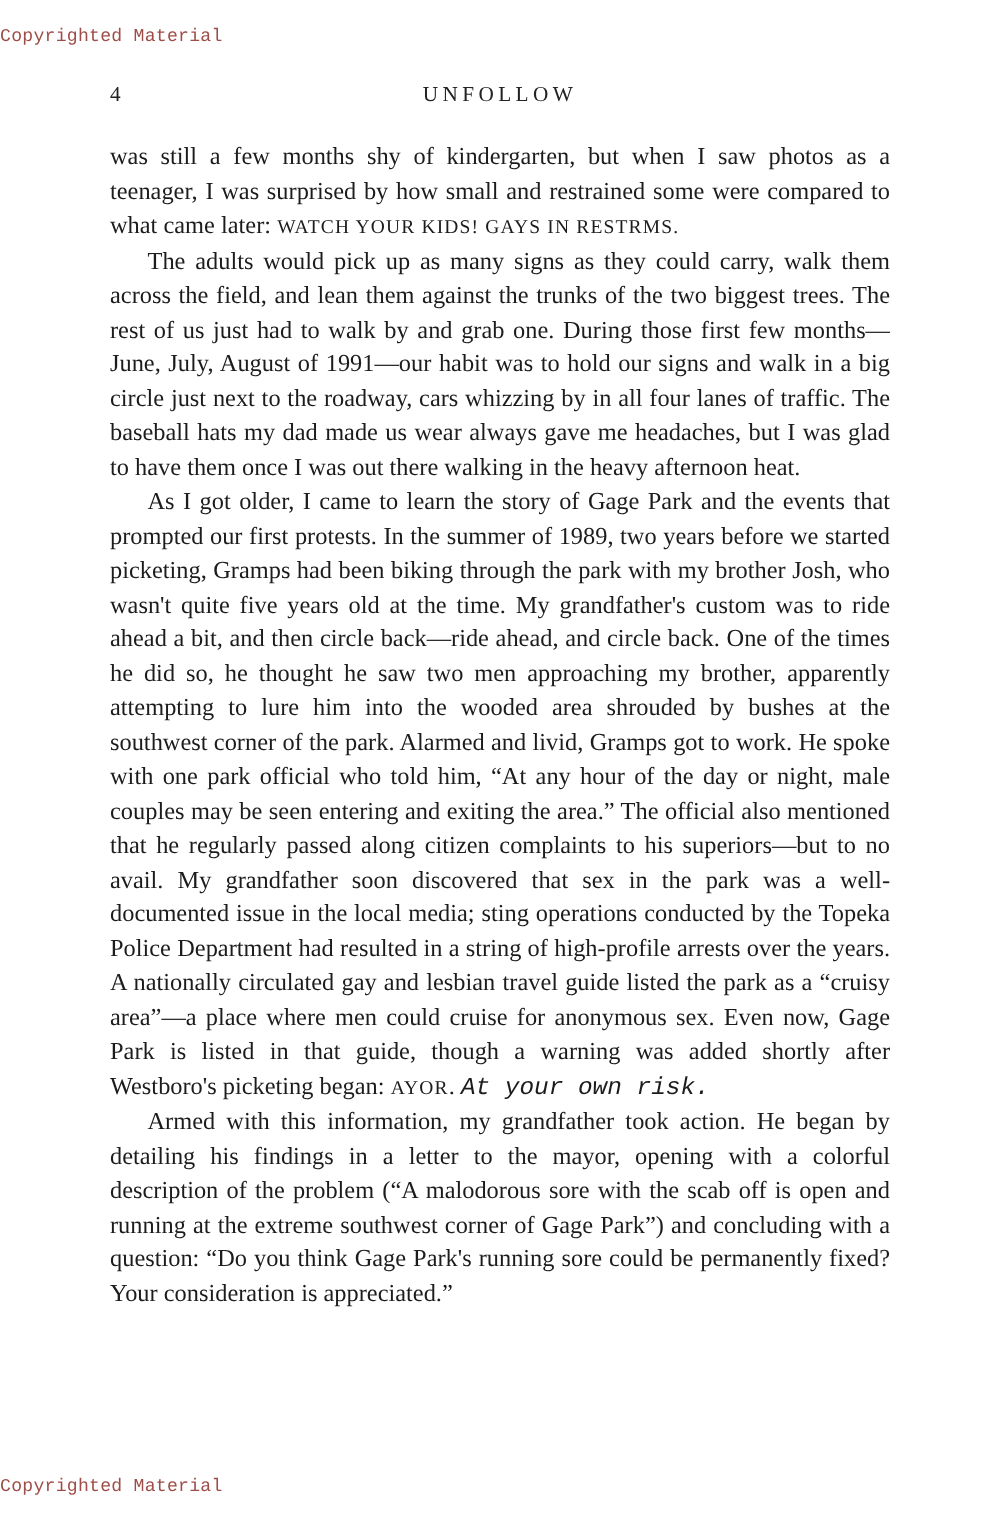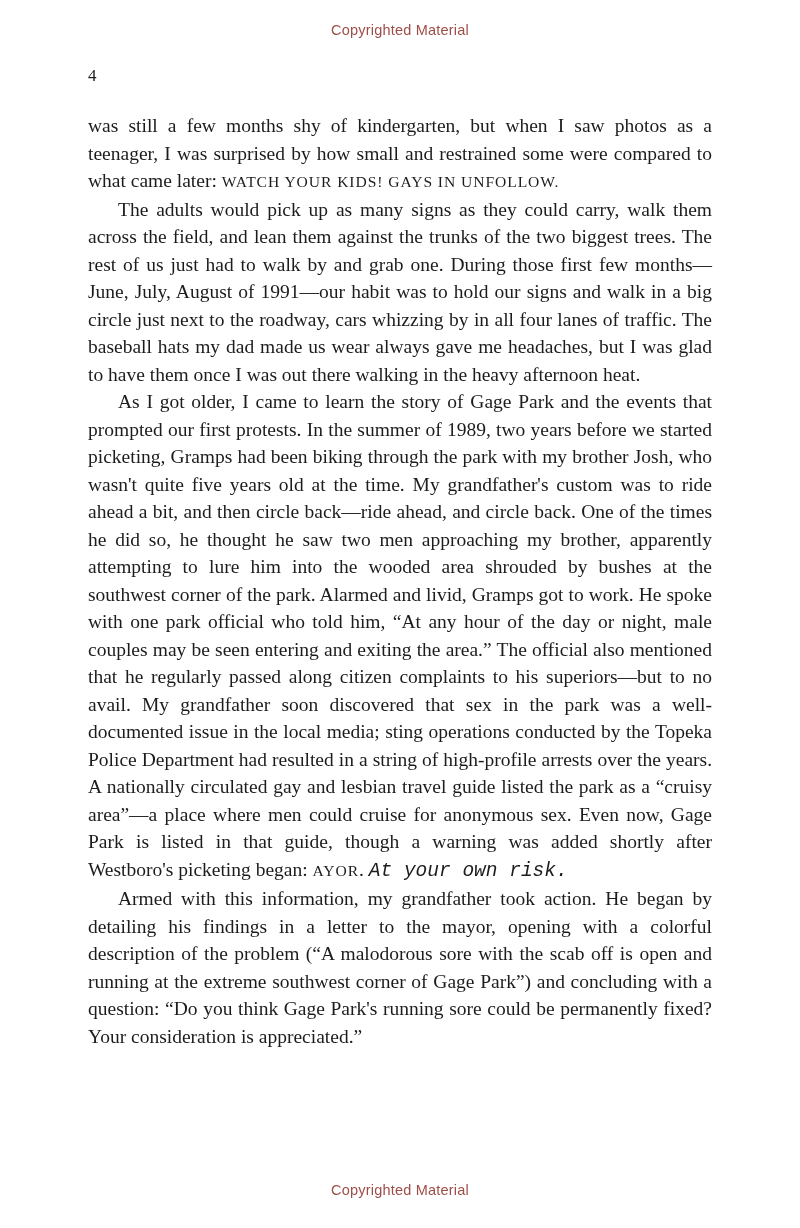--- a/index.html
+++ b/index.html
@@ -9,22 +9,22 @@
     height: 1228px;
     position: relative;
     font-family: "Liberation Serif", serif;
     color: #1c1c1c;
     overflow: hidden;
   }
   .copyright-banner {
     position: absolute;
     left: 0;
     width: 800px;
-    text-align: center;
-    font-family: Liberation Sans, sans-serif;
+    text-align: left;
+    font-family: Liberation Mono, monospace;
     font-size: 14.5px;
     letter-spacing: 0.2px;
     color: #9e4e48;
   }
   .copyright-top { top: 22px; }
   .copyright-bottom { top: 1182px; }
   .running-header {
     position: absolute;
     top: 66px;
     left: 88px;
@@ -69,22 +69,23 @@
   .italic { font-style: italic; font-family: Liberation Mono, monospace; }
   .normal { font-style: normal; }
 </style>
 </head>
 <body>
 
 <div class="copyright-banner copyright-top">Copyrighted Material</div>
 
 <div class="running-header">
   <span class="page-number">4</span>
+  <span class="header-title">UNFOLLOW</span>
 </div>
 
 <div class="body-text">
-    <p class="para"><span class="normal">was still a few months shy of kindergarten, but when I saw photos as a teenager, I was surprised by how small and restrained some were compared to what came later: </span><span class="smallcaps">WATCH YOUR KIDS! GAYS IN UNFOLLOW.</span></p>
+    <p class="para"><span class="normal">was still a few months shy of kindergarten, but when I saw photos as a teenager, I was surprised by how small and restrained some were compared to what came later: </span><span class="smallcaps">WATCH YOUR KIDS! GAYS IN RESTRMS.</span></p>
     <p class="para indent"><span class="normal">The adults would pick up as many signs as they could carry, walk them across the field, and lean them against the trunks of the two biggest trees. The rest of us just had to walk by and grab one. During those first few months—June, July, August of 1991—our habit was to hold our signs and walk in a big circle just next to the roadway, cars whizzing by in all four lanes of traffic. The baseball hats my dad made us wear always gave me headaches, but I was glad to have them once I was out there walking in the heavy afternoon heat.</span></p>
     <p class="para indent"><span class="normal">As I got older, I came to learn the story of Gage Park and the events that prompted our first protests. In the summer of 1989, two years before we started picketing, Gramps had been biking through the park with my brother Josh, who wasn't quite five years old at the time. My grandfather's custom was to ride ahead a bit, and then circle back—ride ahead, and circle back. One of the times he did so, he thought he saw two men approaching my brother, apparently attempting to lure him into the wooded area shrouded by bushes at the southwest corner of the park. Alarmed and livid, Gramps got to work. He spoke with one park official who told him, “At any hour of the day or night, male couples may be seen entering and exiting the area.” The official also mentioned that he regularly passed along citizen complaints to his superiors—but to no avail. My grandfather soon discovered that sex in the park was a well-documented issue in the local media; sting operations conducted by the Topeka Police Department had resulted in a string of high-profile arrests over the years. A nationally circulated gay and lesbian travel guide listed the park as a “cruisy area”—a place where men could cruise for anonymous sex. Even now, Gage Park is listed in that guide, though a warning was added shortly after Westboro's picketing began: </span><span class="smallcaps">AYOR</span><span class="normal">. </span><span class="italic">At your own risk.</span></p>
     <p class="para indent"><span class="normal">Armed with this information, my grandfather took action. He began by detailing his findings in a letter to the mayor, opening with a colorful description of the problem (“A malodorous sore with the scab off is open and running at the extreme southwest corner of Gage Park”) and concluding with a question: “Do you think Gage Park's running sore could be permanently fixed? Your consideration is appreciated.”</span></p>
   </div>
 
 <div class="copyright-banner copyright-bottom">Copyrighted Material</div>
 
 </body></html>

